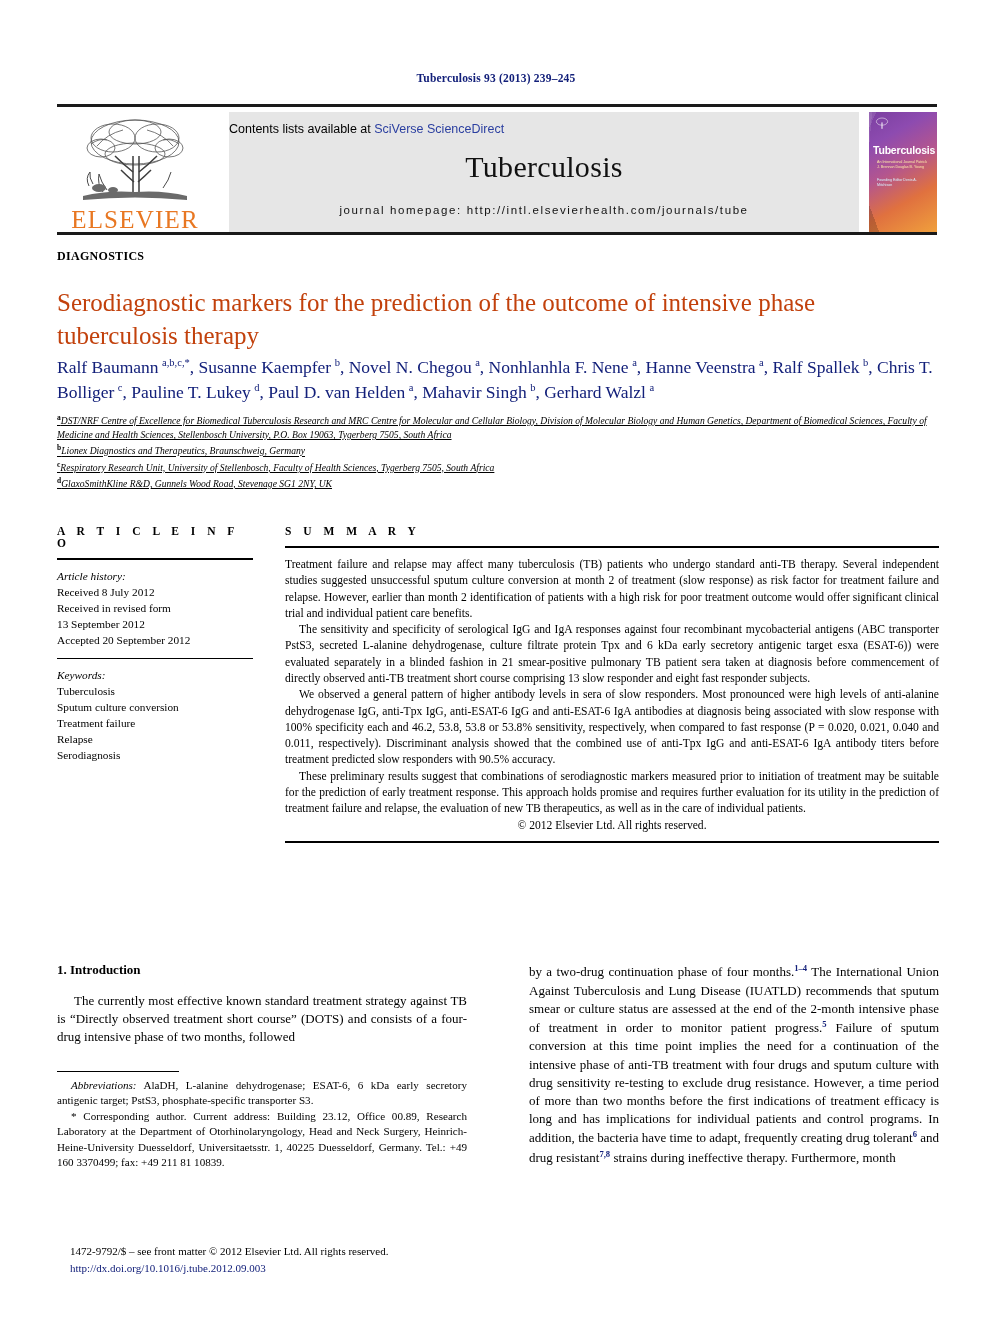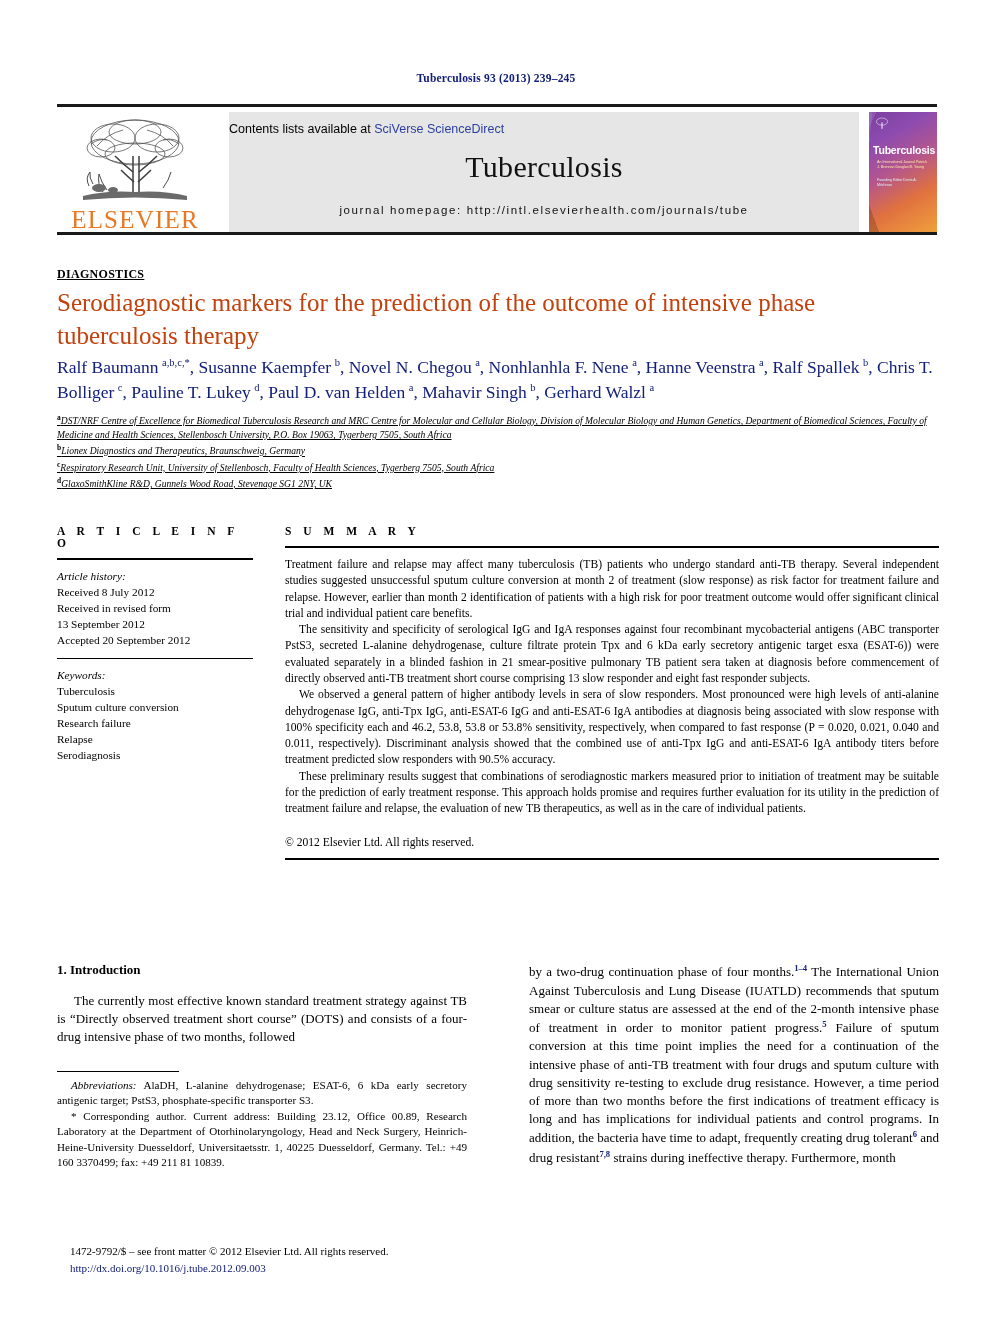--- a/index.html
+++ b/index.html
@@ -81,22 +81,22 @@
     font-family:"Liberation Sans",sans-serif;font-size:3.6px;line-height:1.5;
     color:#d8f0ff;
   }
   .cover-thumb .cv-els{
     position:absolute;left:5px;top:4px;width:16px;height:16px;opacity:.9;
   }
   .rule-bottom{position:absolute;left:0;top:128px;width:880px;height:3px;background:#1a1a1a;}
 
   
   .section-kicker{
-    position:absolute;left:57px;top:267px;
-    font-family:"Liberation Serif",serif;font-weight:bold;font-size:12px;letter-spacing:.3px;text-decoration:underline;
+    position:absolute;left:57px;top:249px;
+    font-family:"Liberation Serif",serif;font-weight:bold;font-size:12px;letter-spacing:.3px;
   }
   .paper-title{
     position:absolute;left:57px;top:287px;width:882px;
     font-family:"Liberation Serif",serif;font-size:25px;line-height:1.3;color:#c2410c;
   }
   .authors{
     position:absolute;left:57px;top:355px;width:882px;
     font-family:"Liberation Serif",serif;font-size:17.5px;line-height:1.42;color:#13207a;
   }
   .authors sup{font-size:10.5px;}
@@ -122,21 +122,21 @@
   .info-block .it{font-style:italic;}
   .kw-block{font-family:"Liberation Serif",serif;font-size:11.3px;line-height:1.42;}
   .kw-block .it{font-style:italic;}
   .abstract p{
     margin:0;
     font-family:"Liberation Serif",serif;font-size:11.6px;line-height:1.405;
     text-align:justify;text-justify:inter-word;
   }
   .abstract p.ind{text-indent:14px;}
   .copyright{
-    text-align:left;font-family:"Liberation Serif",serif;font-size:11.6px;margin-top:18px;
+    text-align:center;font-family:"Liberation Serif",serif;font-size:11.6px;margin-top:1px;
   }
   .sum-endrule{height:2px;background:#000;margin-top:9px;}
 
   
   .col-left{position:absolute;left:57px;top:962px;width:410px;}
   .col-right{position:absolute;left:529px;top:962px;width:410px;}
   .sec-head{
     font-family:"Liberation Serif",serif;font-weight:bold;font-size:13px;margin:0 0 14px 0;
   }
   .body-p{
@@ -254,21 +254,21 @@
       <div>Received 8 July 2012</div>
       <div>Received in revised form</div>
       <div>13 September 2012</div>
       <div>Accepted 20 September 2012</div>
     </div>
     <div class="hr-thin"></div>
     <div class="kw-block">
       <div class="it">Keywords:</div>
       <div>Tuberculosis</div>
       <div>Sputum culture conversion</div>
-      <div>Research failure</div>
+      <div>Treatment failure</div>
       <div>Relapse</div>
       <div>Serodiagnosis</div>
     </div>
   </div>
 
   <div class="sum-col">
     <div class="hdr">S U M M A R Y</div>
     <div class="hr-strong"></div>
     <div class="abstract" style="margin-top:9px;">
       <p>Treatment failure and relapse may affect many tuberculosis (TB) patients who undergo standard anti-TB therapy. Several independent studies suggested unsuccessful sputum culture conversion at month 2 of treatment (slow response) as risk factor for treatment failure and relapse. However, earlier than month 2 identification of patients with a high risk for poor treatment outcome would offer significant clinical trial and individual patient care benefits.</p>

